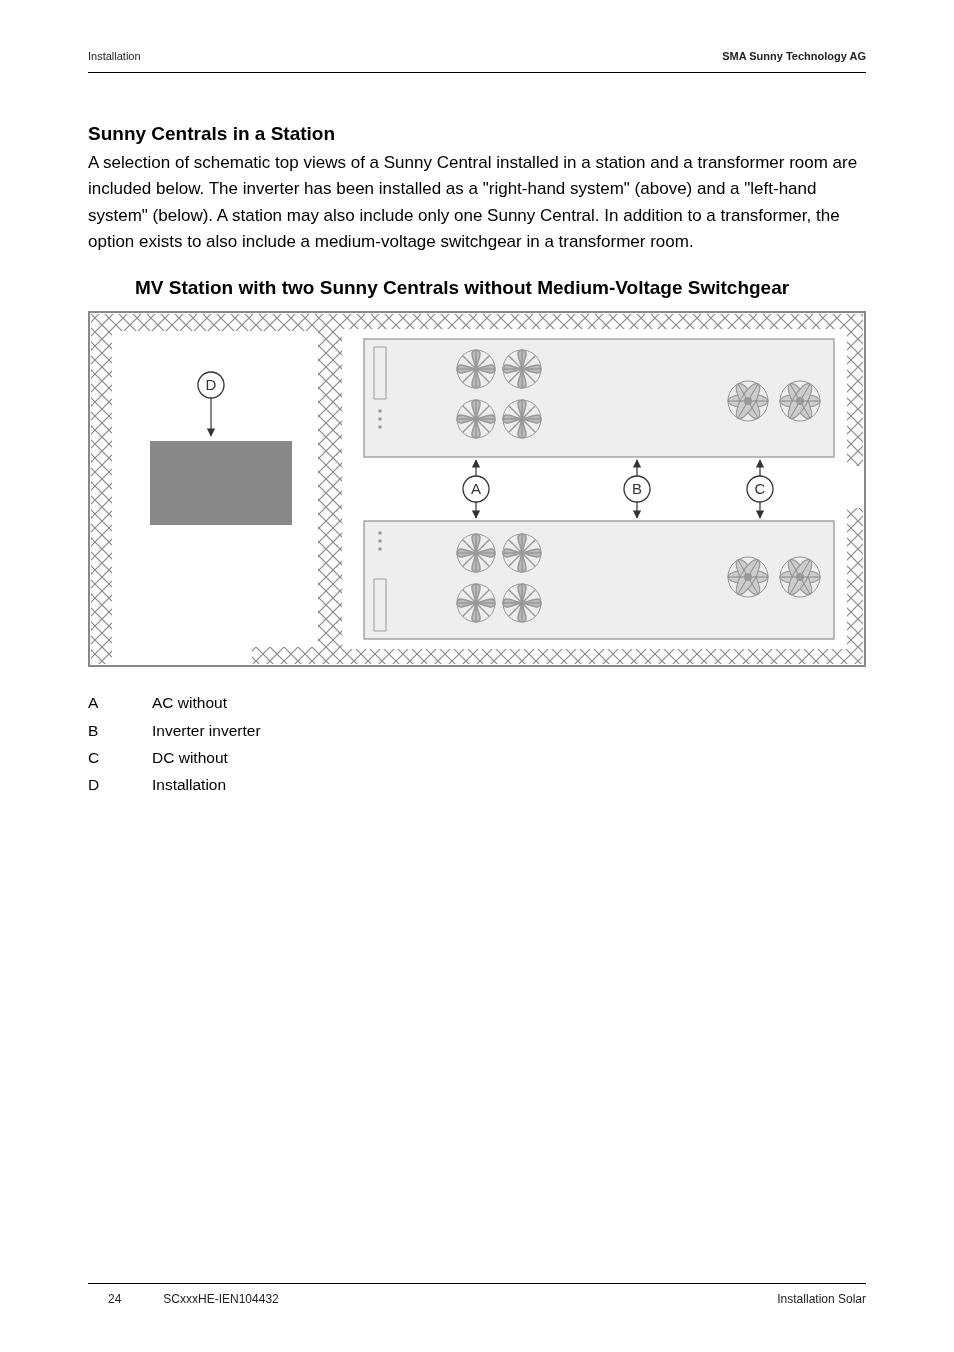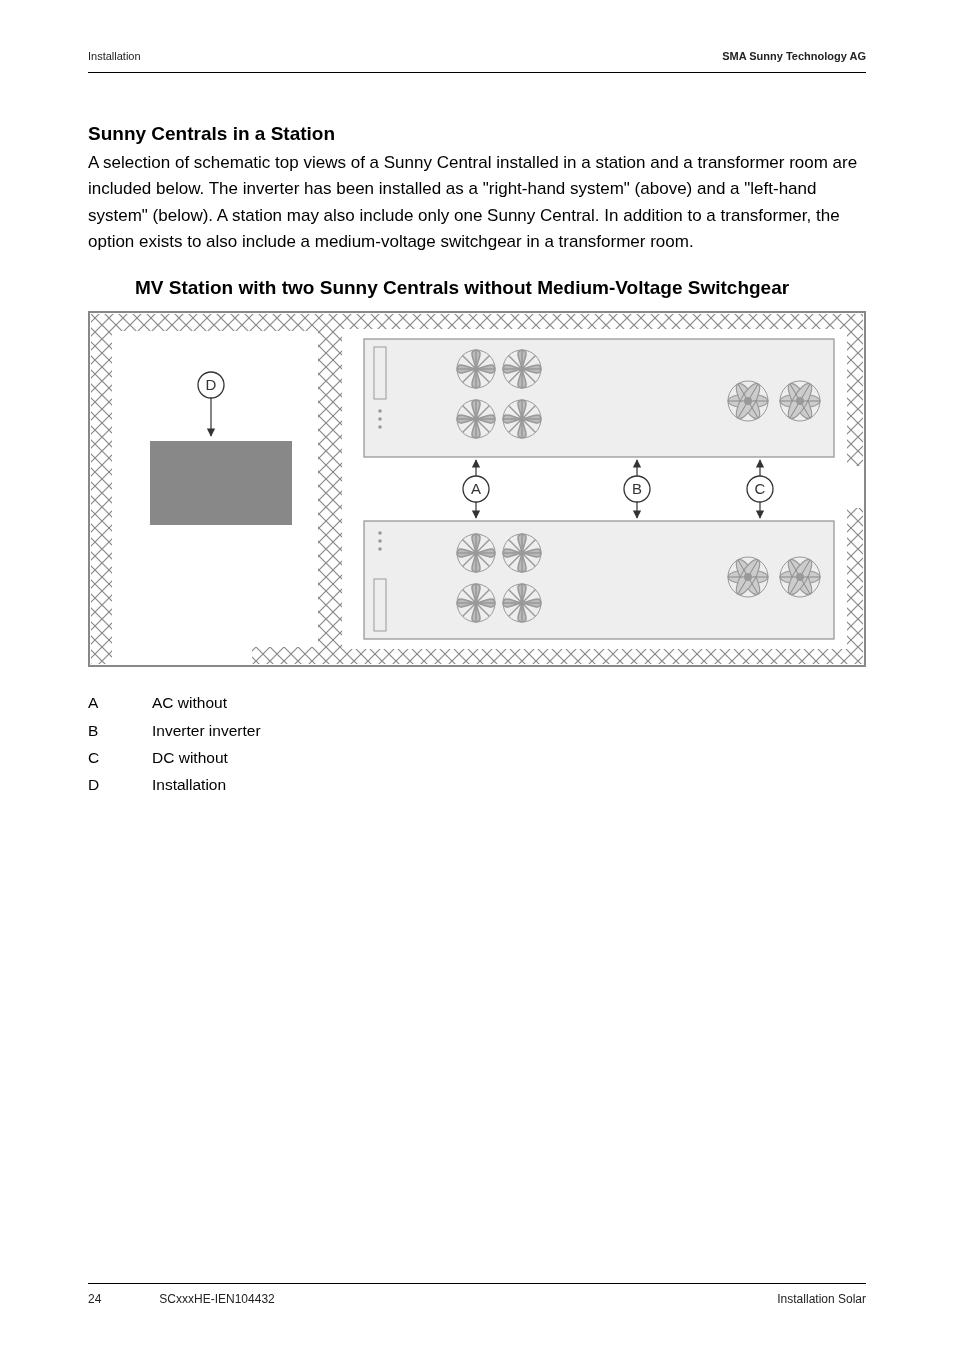--- a/index.html
+++ b/index.html
@@ -78,21 +78,22 @@
       right: 88px;
       display: flex;
       justify-content: space-between;
       font-size: 12px;
       color: #222;
       border-top: 1px solid #000;
       padding-top: 8px;
     }
     .footer-left {
       display: flex;
-      gap: 58px;
+      gap: 42px;
+      margin-left: 20px;
     }
   </style>
 </head>
 <body>
 
 <div class="header">
   <span>Installation</span>
   <span class="header-right">SMA Sunny Technology AG</span>
 </div>
 <hr class="hr">

